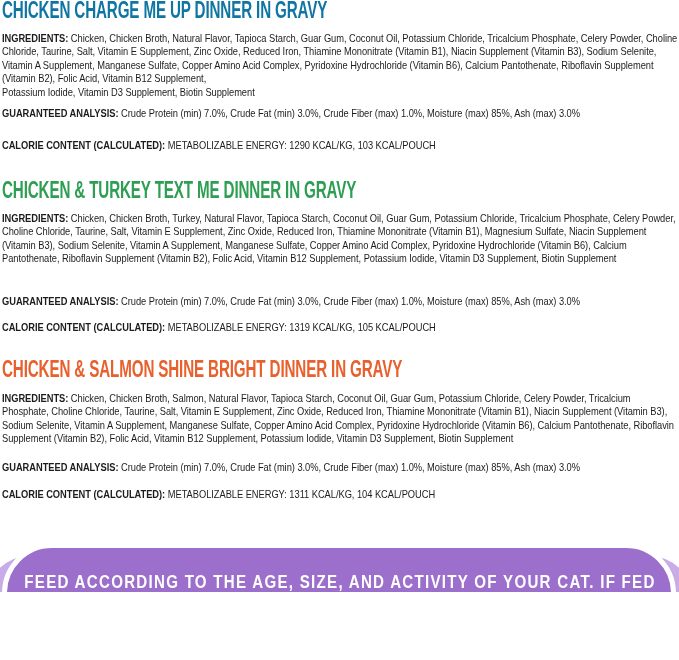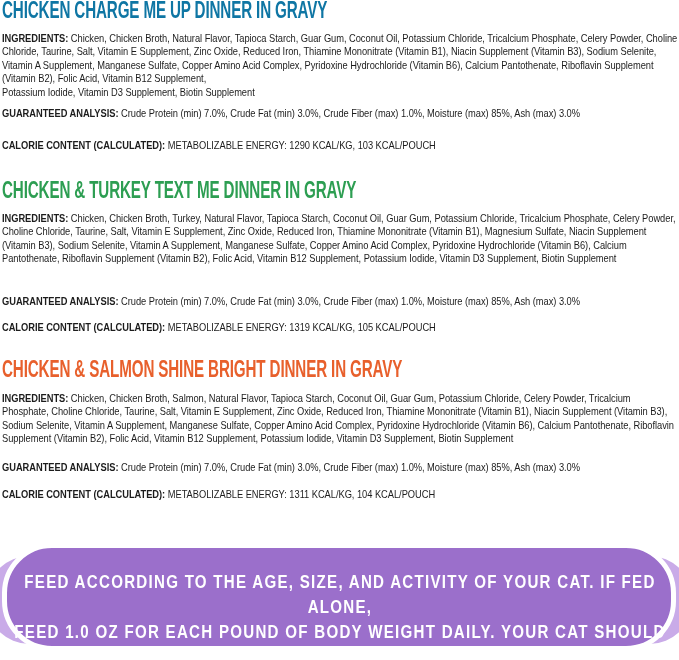--- a/index.html
+++ b/index.html
@@ -1,18 +1,18 @@
 <!DOCTYPE html>
 <html><head>
 <meta charset="utf-8">
 <style>
   html,body{margin:0;padding:0;background:#ffffff;}
   #panel{
     position:relative;
-    width:679px;height:660px;
+    width:679px;height:592px;
     overflow:hidden;
     background:#ffffff;
     font-family:"Liberation Sans", sans-serif;
     color:#1c1c1c;
   }
   
   .hd{
     position:absolute;left:2px;width:1100px;
     font-size:23px;font-weight:bold;letter-spacing:-0.2px;
     line-height:22px;white-space:nowrap;

